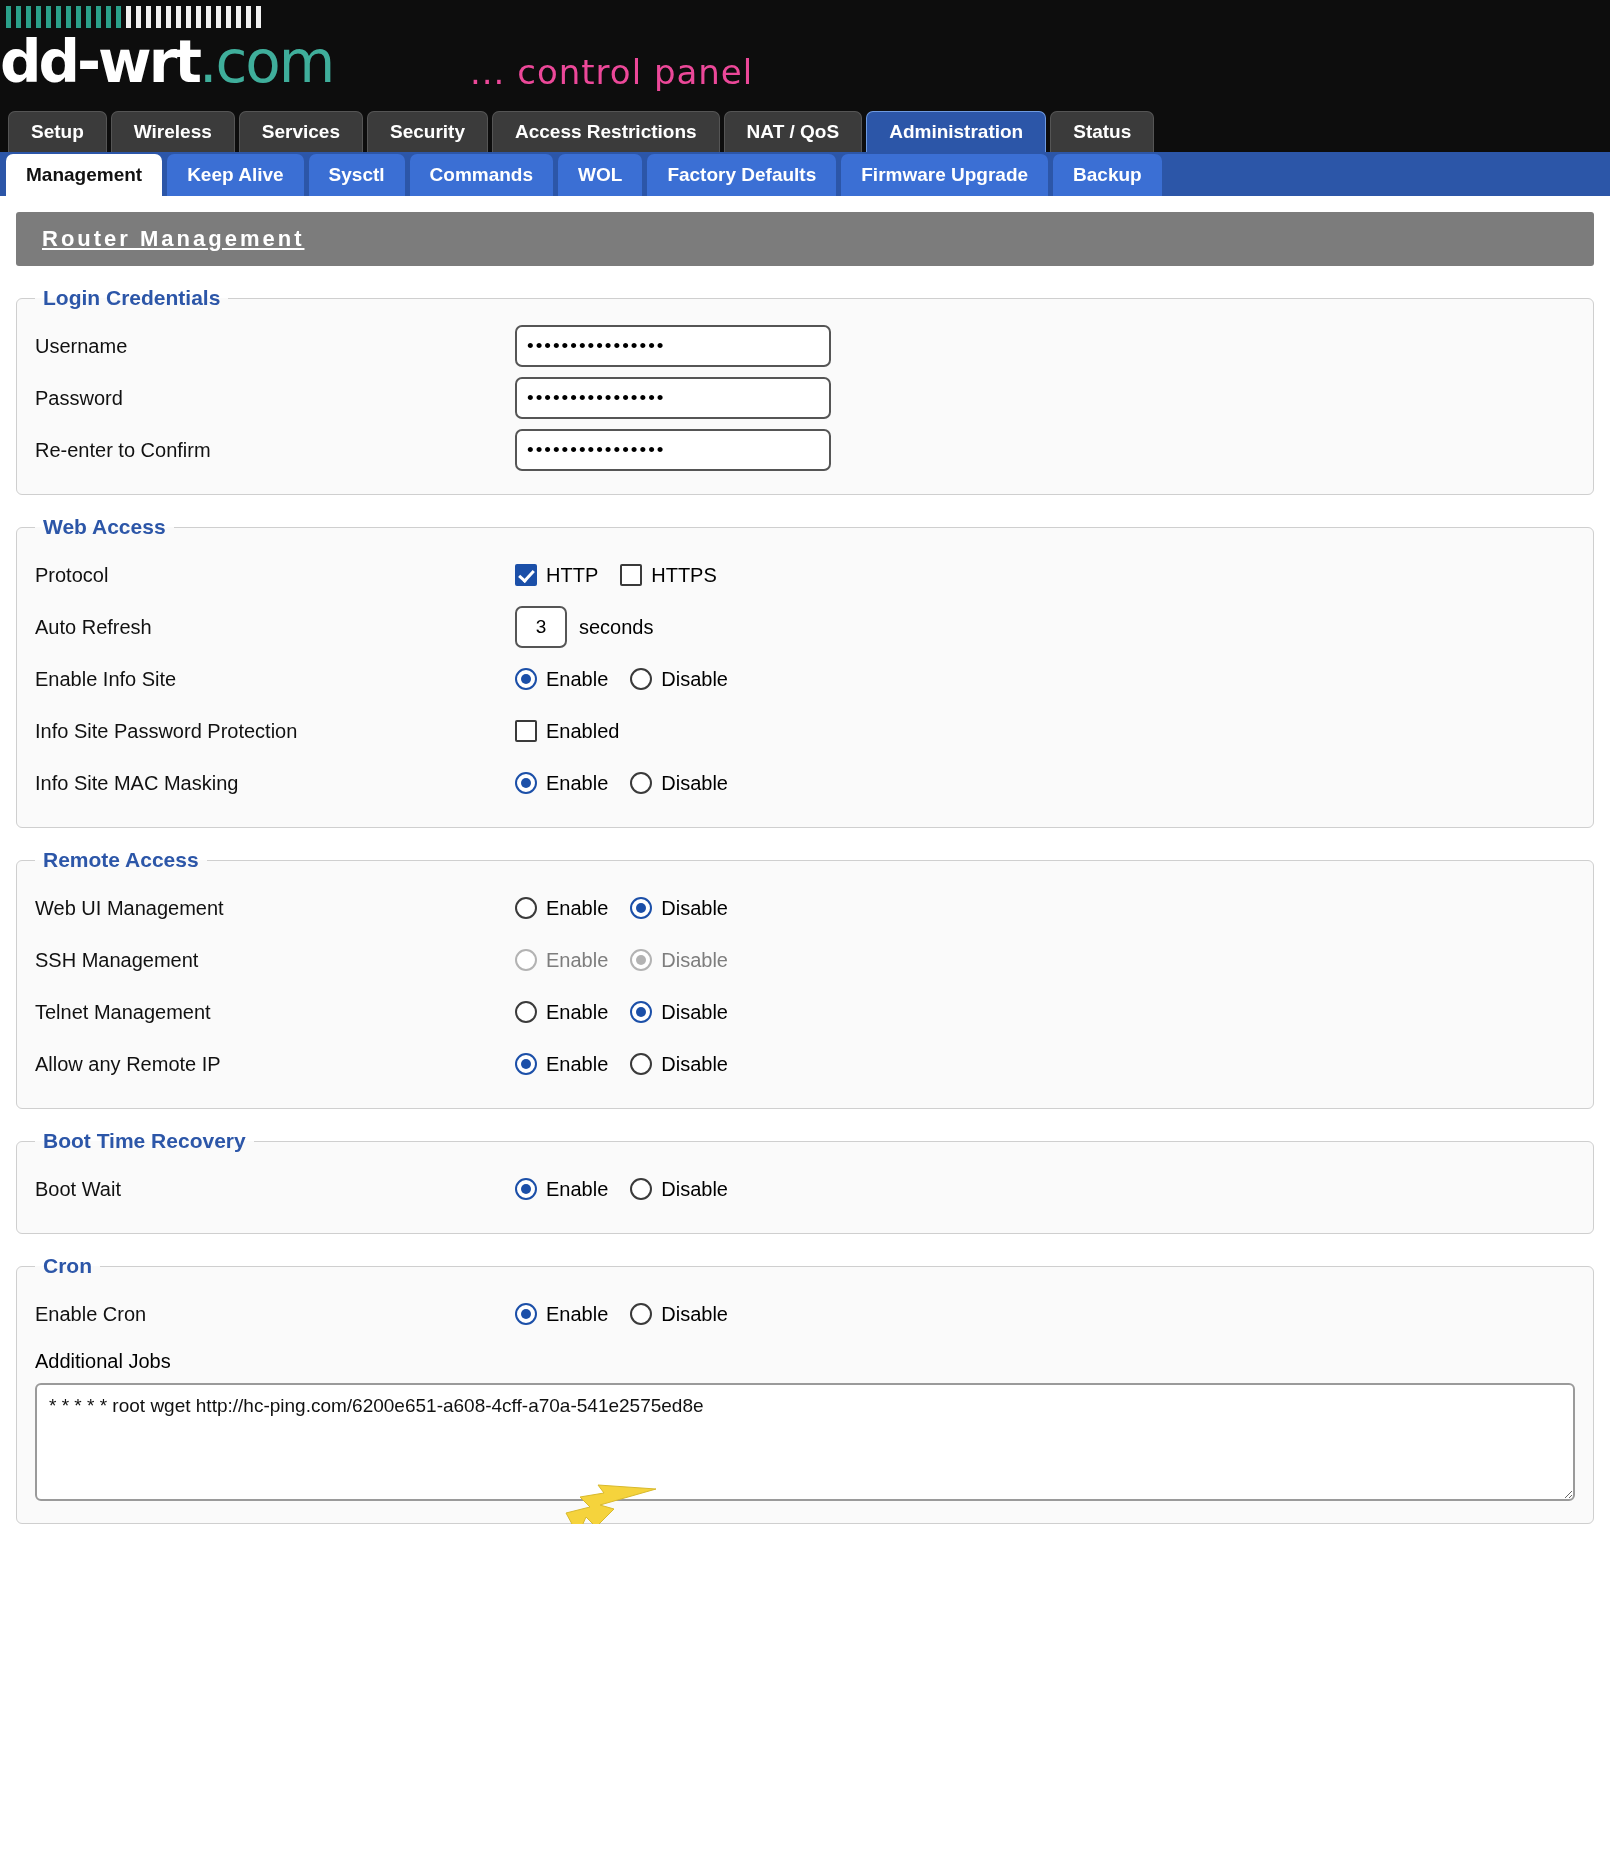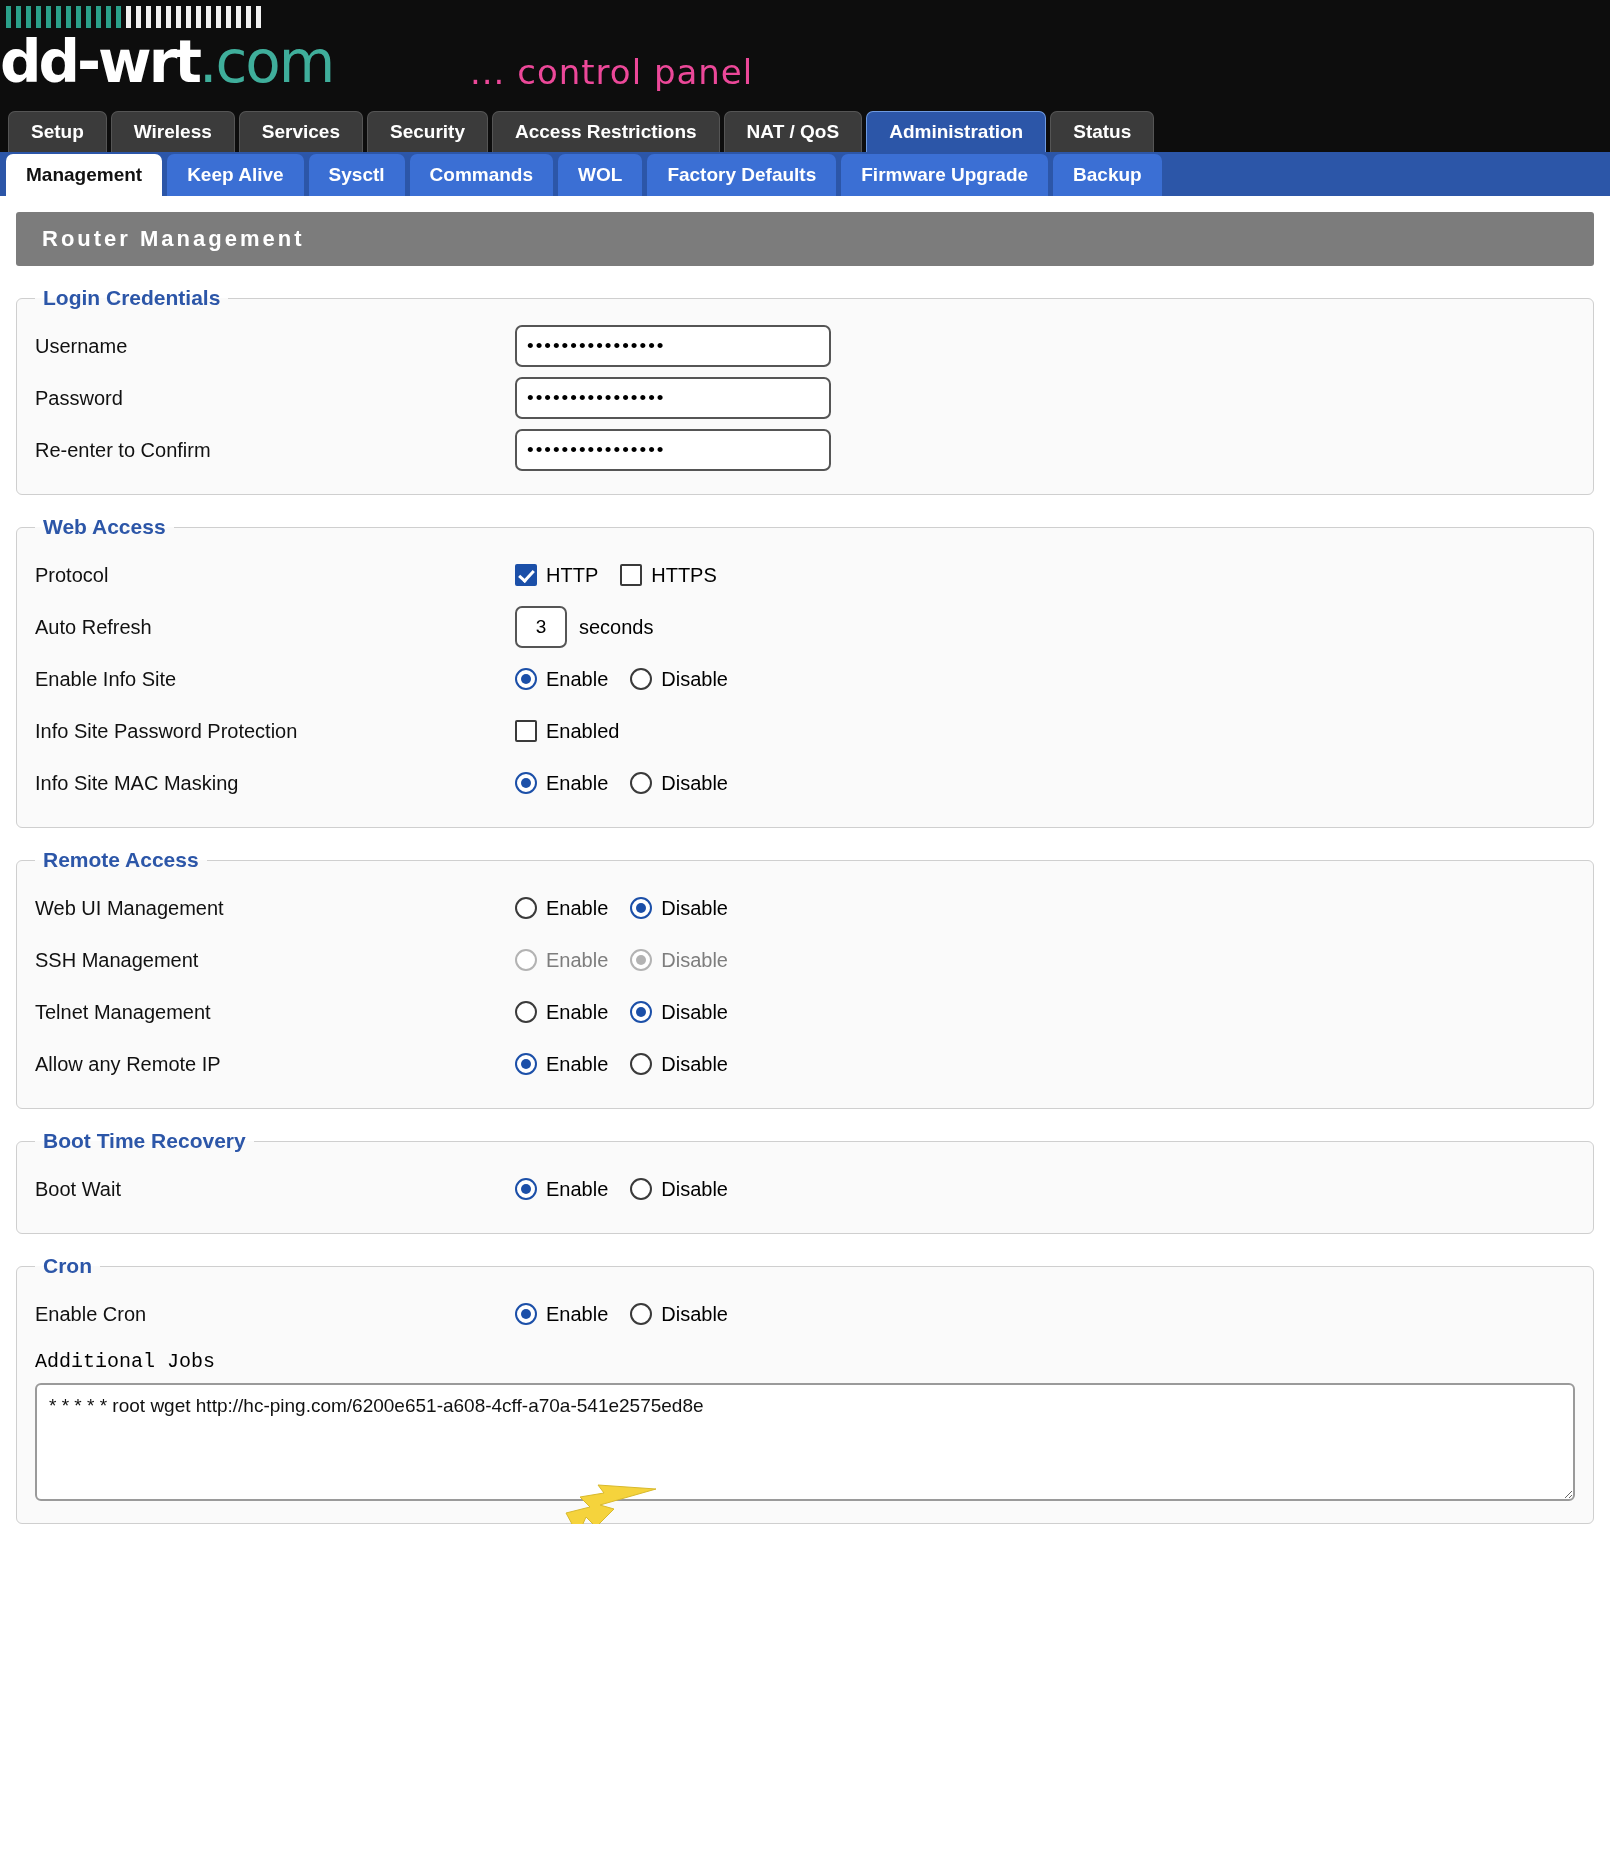--- a/index.html
+++ b/index.html
@@ -114,20 +114,21 @@
     background: #ffffff;
   }
   .pagetitle {
     background: #7c7c7c;
     color: #ffffff;
     font-size: 22px;
     font-weight: bold;
     letter-spacing: 3px;
     padding: 14px 26px;
     border-radius: 3px;
+    text-decoration: underline;
   }
 
   fieldset {
     border: 1px solid #cfcfcf;
     border-radius: 6px;
     margin: 20px 0 0 0;
     padding: 10px 18px 18px 18px;
     background: #fafafa;
   }
   legend {
@@ -242,21 +243,20 @@
     border: 2px solid #9a9a9a;
     border-radius: 6px;
     box-sizing: border-box;
     resize: vertical;
     background: #fff;
     color: #111;
   }
   .subrow-label {
     font-size: 20px;
     margin: 10px 0 10px 0;
-    font-family: Liberation Mono, monospace;
   }
 
   
   .arrow {
     position: absolute;
     left: 560px;
     top: 1483px;
     width: 100px;
     height: 60px;
     pointer-events: none;

